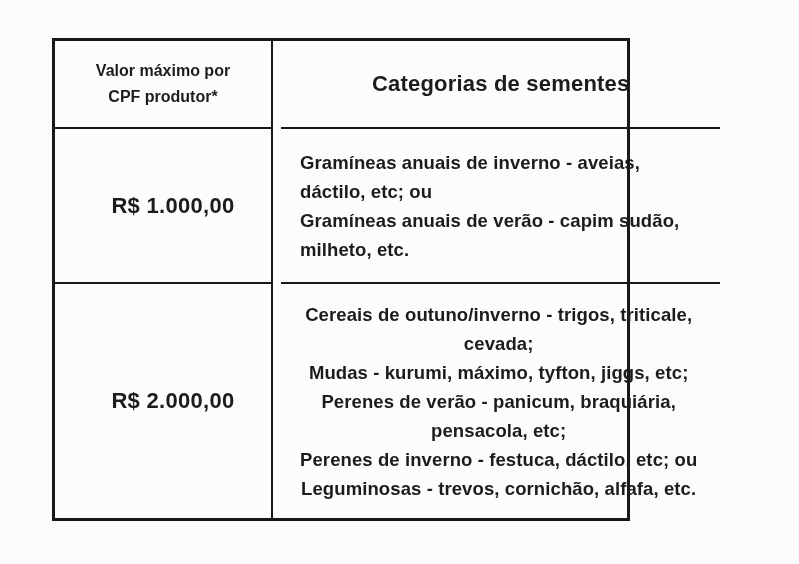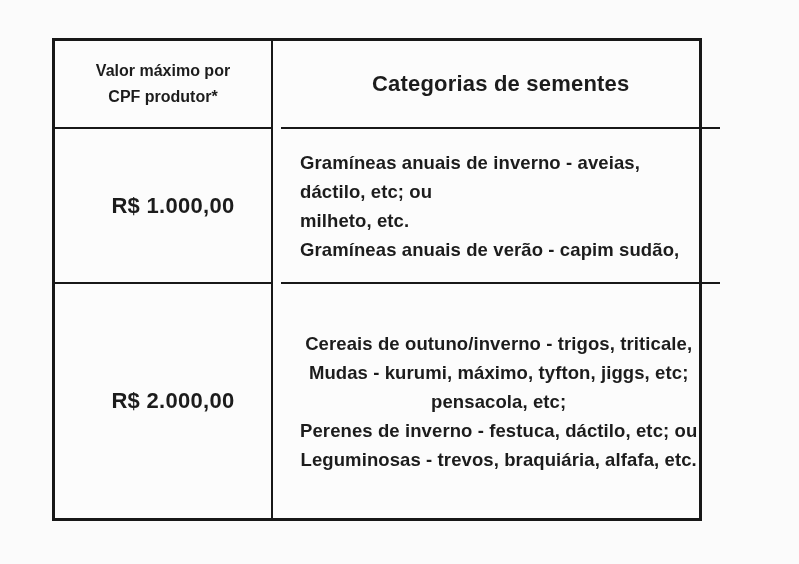--- a/index.html
+++ b/index.html
@@ -13,21 +13,21 @@
     overflow: hidden;
     position: relative;
     font-family: "Liberation Sans", sans-serif;
     color: #1c1c1c;
     -webkit-font-smoothing: antialiased;
   }
   .seed-table {
     position: absolute;
     left: 52px;
     top: 38px;
-    width: 650px;
+    width: 578px;
     height: 483px;
     box-sizing: border-box;
     border: 3px solid #181818;
     background: #fcfcfc;
     display: grid;
     grid-template-columns: 218px 1fr;
     grid-template-rows: 88px 155px 1fr;
   }
   .cell {
     box-sizing: border-box;
@@ -86,29 +86,31 @@
     <span>Categorias de sementes</span>
   </div>
 
   <div class="cell center money">
     <span>R$ 1.000,00</span>
   </div>
 
   <div class="cell cats last-col">
       <div class="cat-line">Gramíneas anuais de inverno - aveias,</div>
       <div class="cat-line">dáctilo, etc; ou</div>
+      <div class="cat-line">Gramíneas anuais de verão - capim sudão,</div>
       <div class="cat-line">milheto, etc.</div>
-      <div class="cat-line">Gramíneas anuais de verão - capim sudão,</div>
     </div>
 
   <div class="cell center money last-row">
     <span>R$ 2.000,00</span>
   </div>
 
   <div class="cell cats last-col last-row">
       <div class="cat-line">Cereais de outuno/inverno - trigos, triticale,</div>
+      <div class="cat-line">cevada;</div>
       <div class="cat-line">Mudas - kurumi, máximo, tyfton, jiggs, etc;</div>
+      <div class="cat-line">Perenes de verão - panicum, braquiária,</div>
       <div class="cat-line">pensacola, etc;</div>
       <div class="cat-line">Perenes de inverno - festuca, dáctilo, etc; ou</div>
-      <div class="cat-line">Leguminosas - trevos, braquiária, alfafa, etc.</div>
+      <div class="cat-line">Leguminosas - trevos, cornichão, alfafa, etc.</div>
     </div>
 
 </div>
 
 </body></html>

